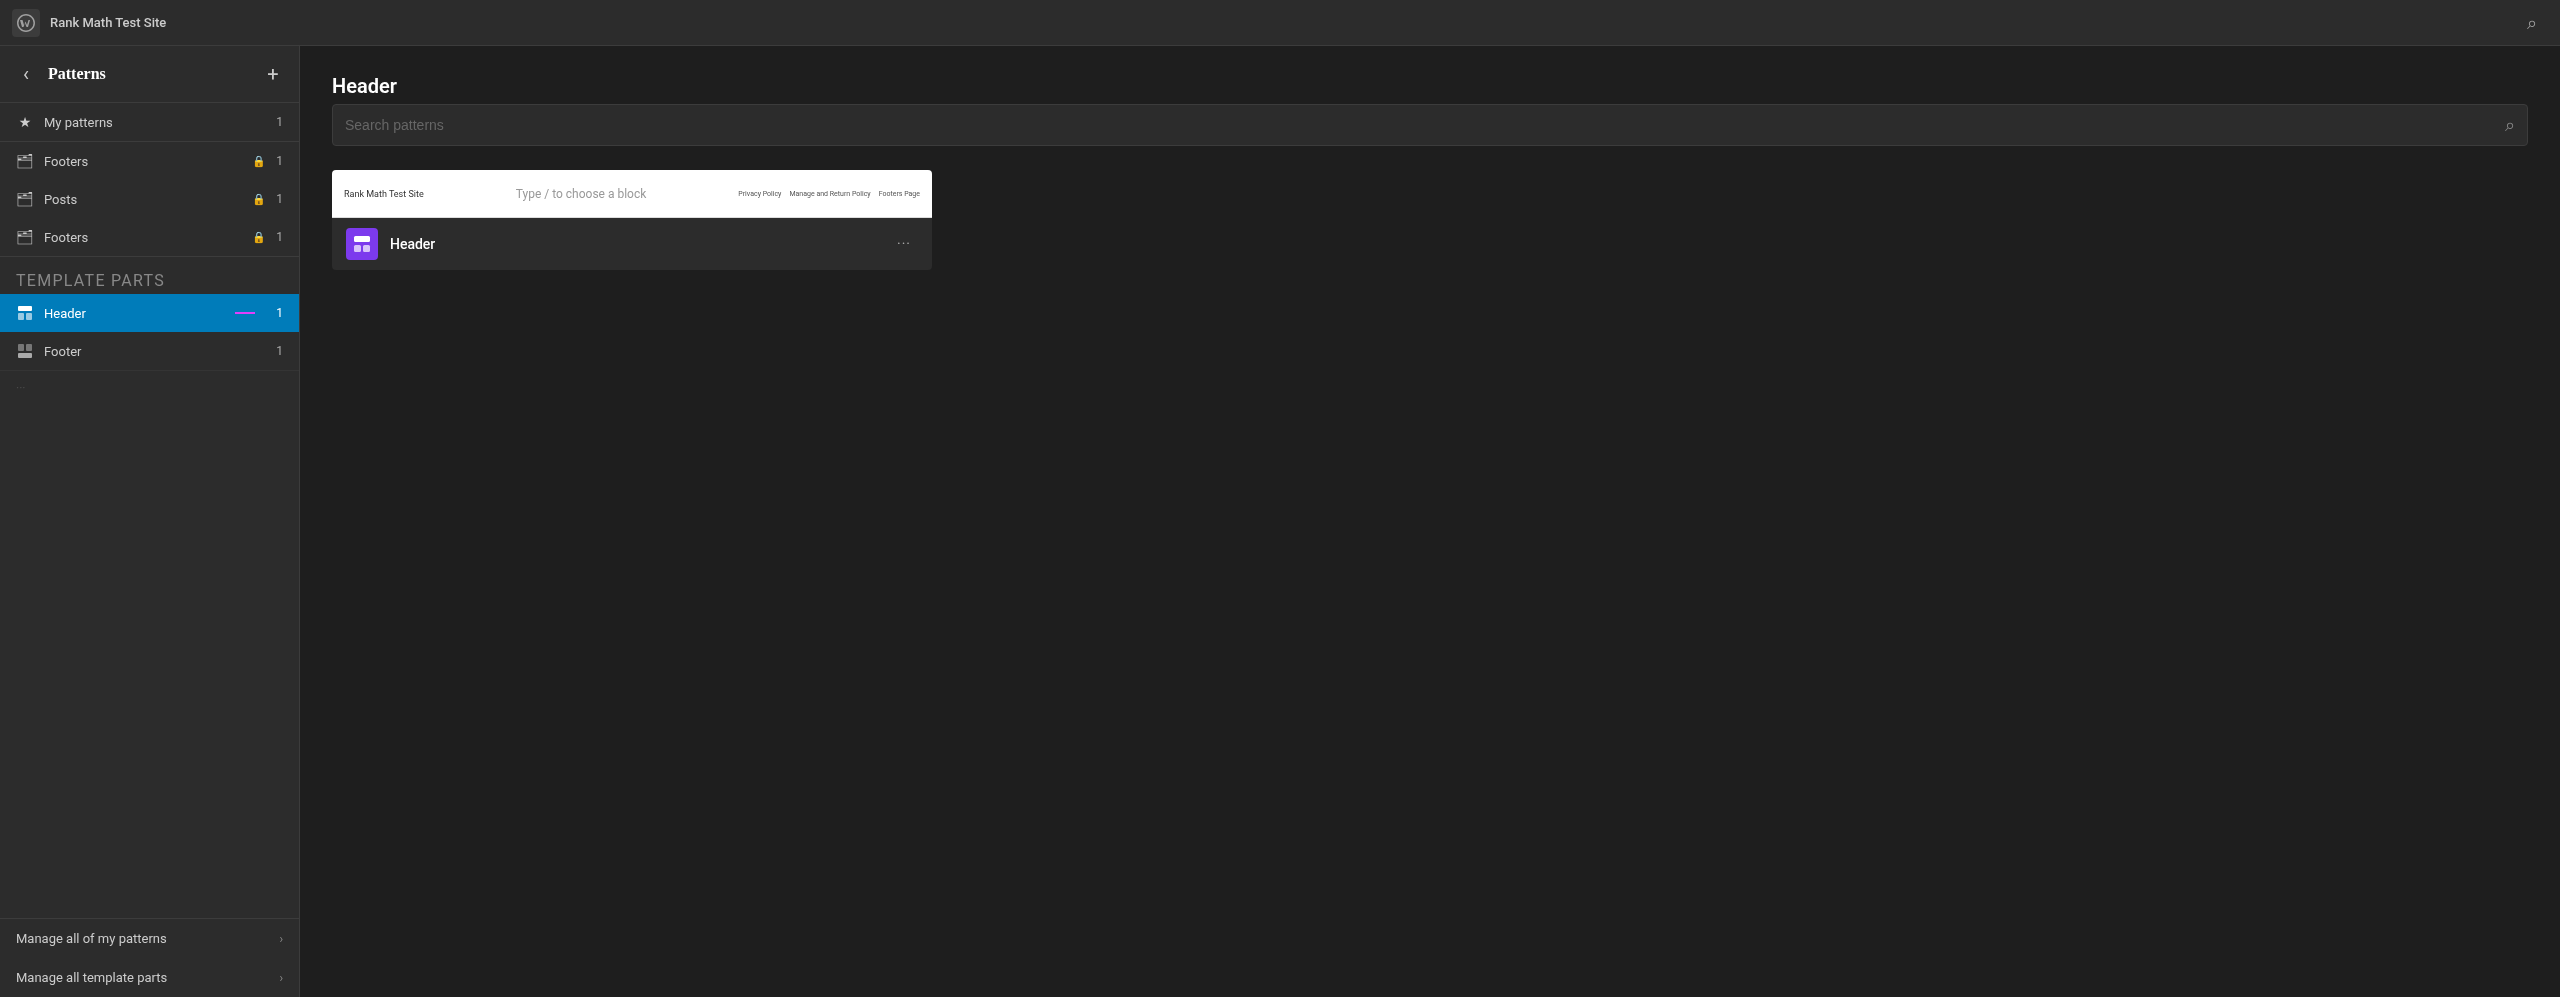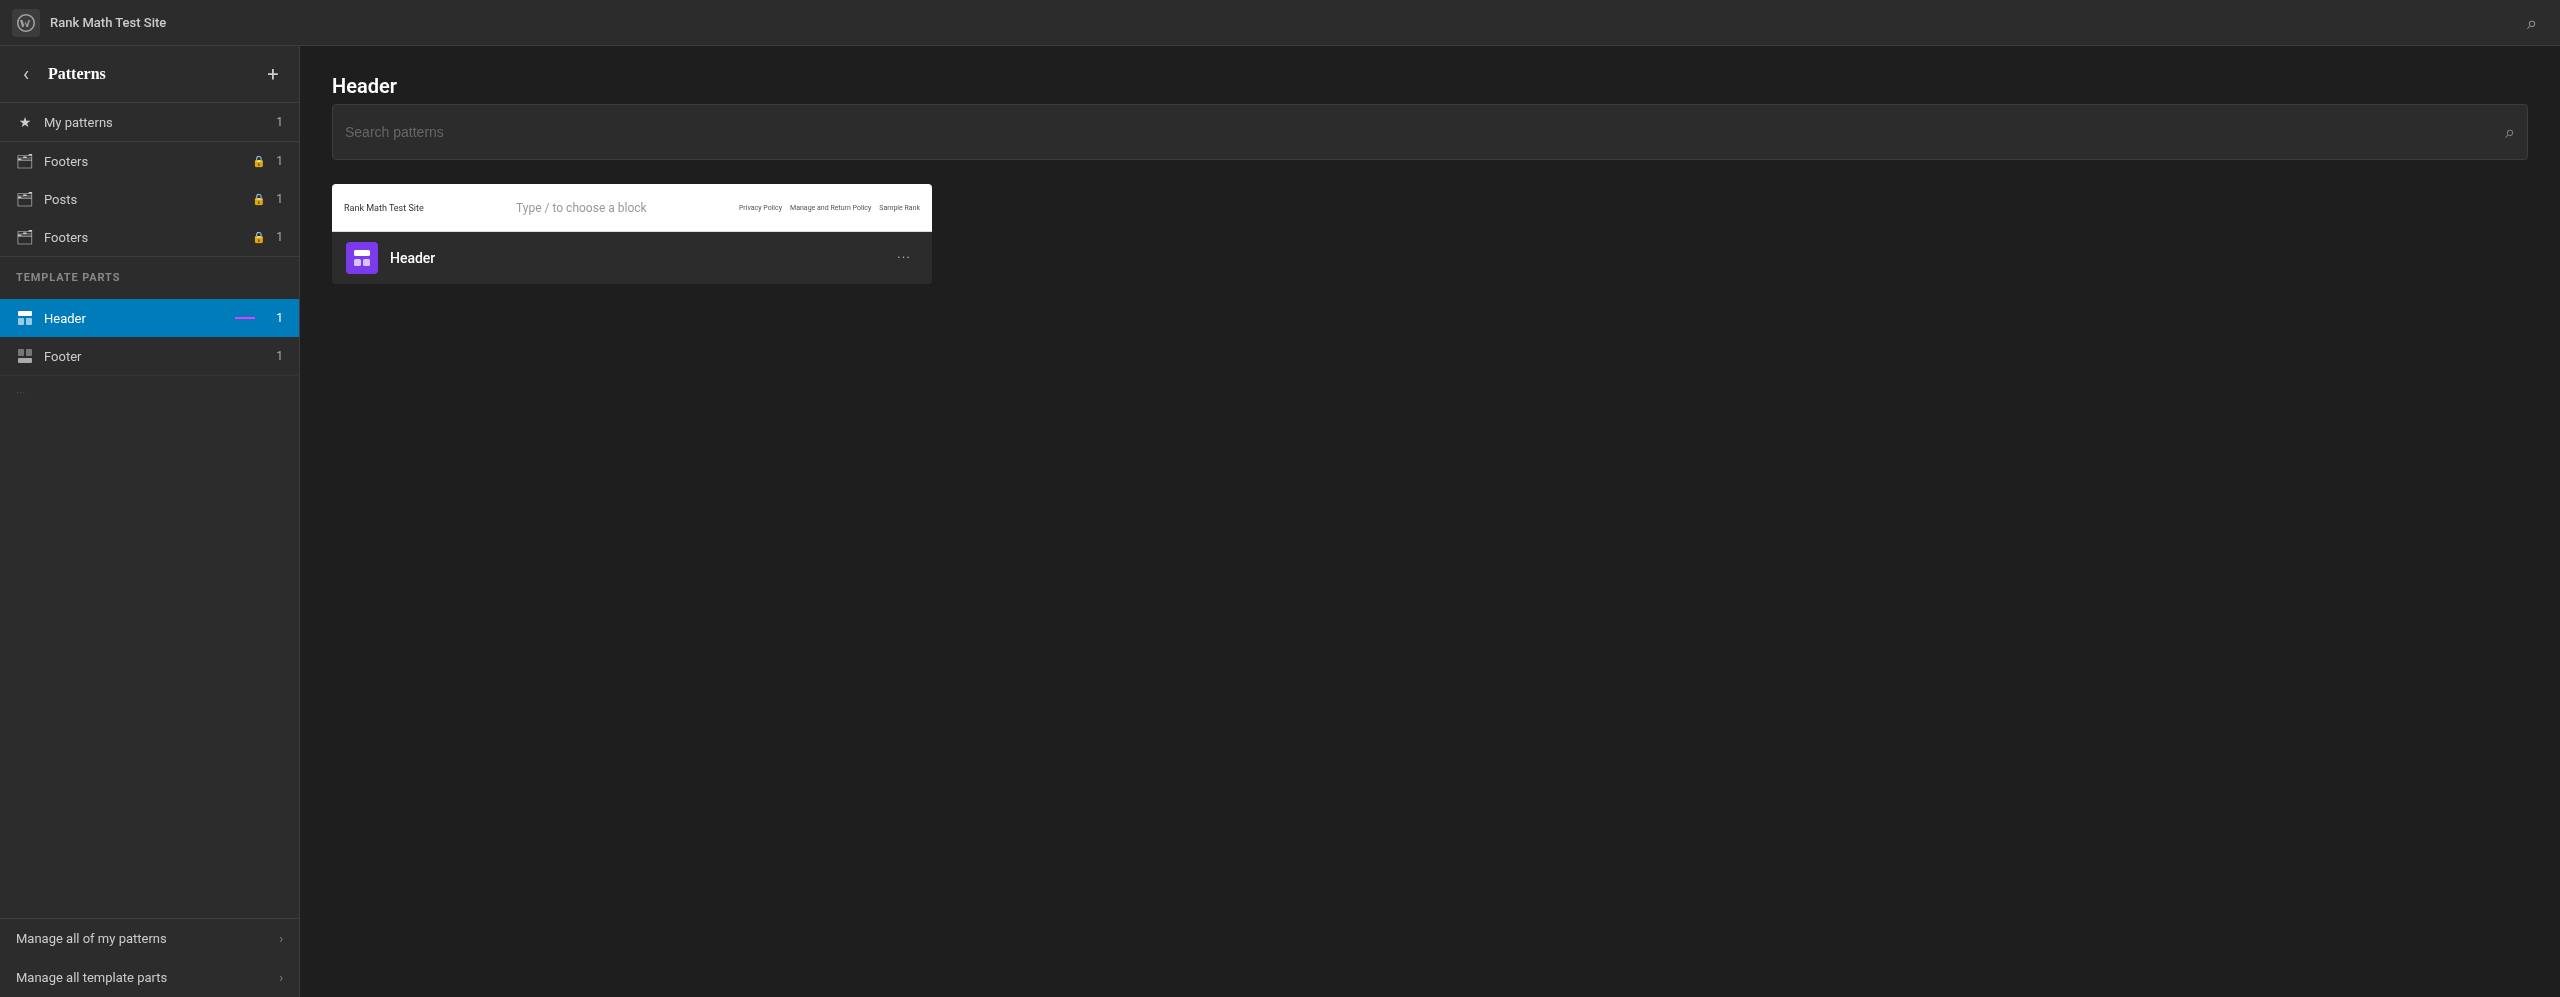--- a/index.html
+++ b/index.html
@@ -132,23 +132,23 @@
     .nav-item.active .nav-count { color: #fff; }
 
     .lock-icon {
       font-size: 11px;
       color: #888;
       margin-left: 2px;
     }
 
     
     .section-label {
-      padding: 14px 16px 15px;
-      font-size: 11px;
-      font-weight: 700;
+      padding: 14px 16px 4px;
+      font-size: 16px;
+      font-weight: 400;
       letter-spacing: 0.08em;
       color: #888;
       text-transform: uppercase;
     }
 
     
     .arrow-indicator {
       width: 20px; height: 2px;
       background: #e040fb;
       position: absolute;
@@ -189,21 +189,21 @@
       color: #aaa;
       margin-bottom: 24px;
     }
 
     
     .search-bar-container {
       background: #2c2c2c;
       border-radius: 4px;
       display: flex;
       align-items: center;
-      padding: 7px 12px;
+      padding: 0 12px;
       margin-bottom: 24px;
       border: 1px solid #3c3c3c;
     }
     .search-bar-input {
       flex: 1;
       background: transparent;
       border: none;
       outline: none;
       color: #ccc;
       font-size: 14px;
@@ -403,21 +403,21 @@
   </div>
 
   <div class="pattern-card">
 
     <div class="pattern-preview">
       <span class="preview-site-name">Rank Math Test Site</span>
       <span class="preview-placeholder">Type / to choose a block</span>
       <div class="preview-nav">
         <span>Privacy Policy</span>
         <span>Manage and Return Policy</span>
-        <span>Sample Rank</span>
+        <span>Footers Page</span>
       </div>
     </div>
 
     <div class="pattern-info">
       <div class="pattern-thumb-icon">
         <svg viewBox="0 0 18 18" xmlns="http://www.w3.org/2000/svg">
           <rect x="1" y="1" width="16" height="6" rx="1.5"></rect>
           <rect x="1" y="10" width="7" height="7" rx="1.5" opacity="0.7"></rect>
           <rect x="10" y="10" width="7" height="7" rx="1.5" opacity="0.7"></rect>
         </svg>

